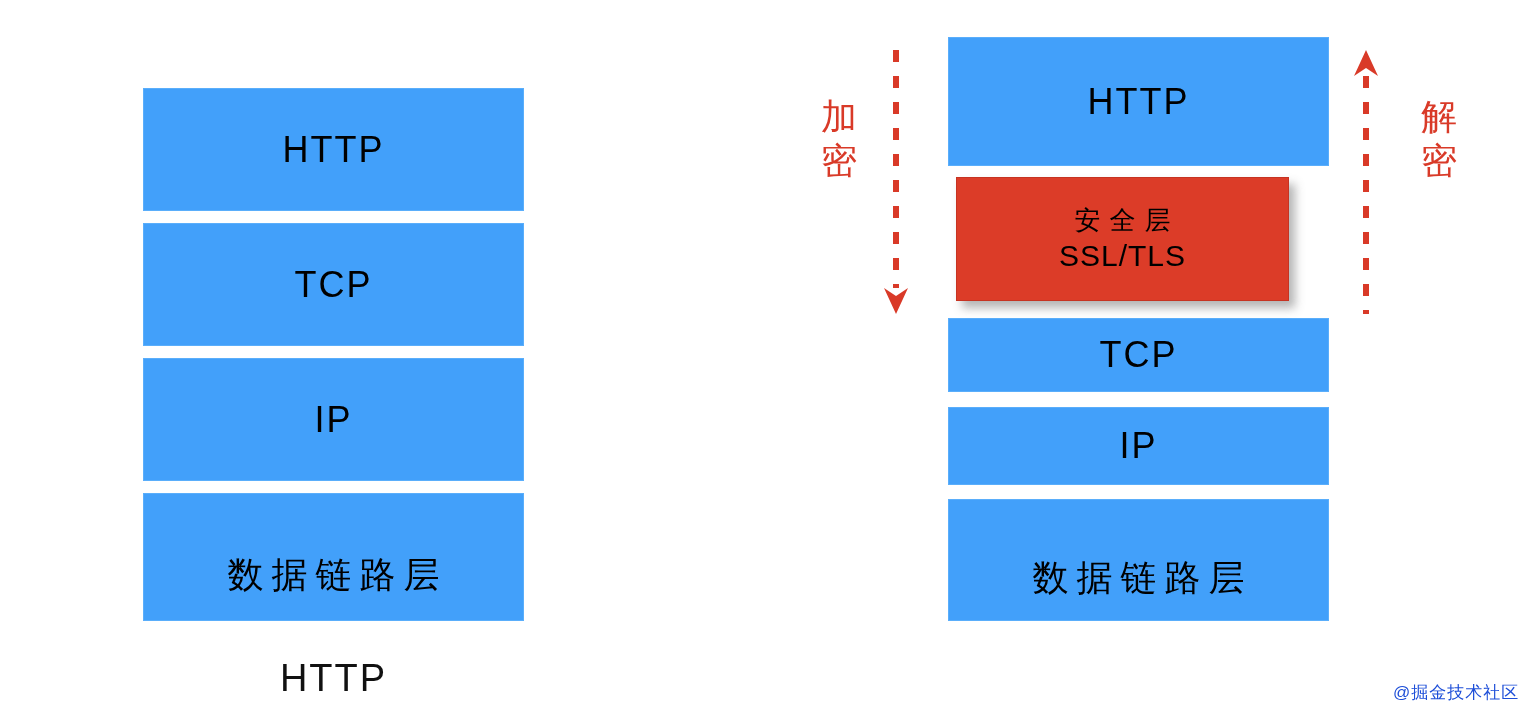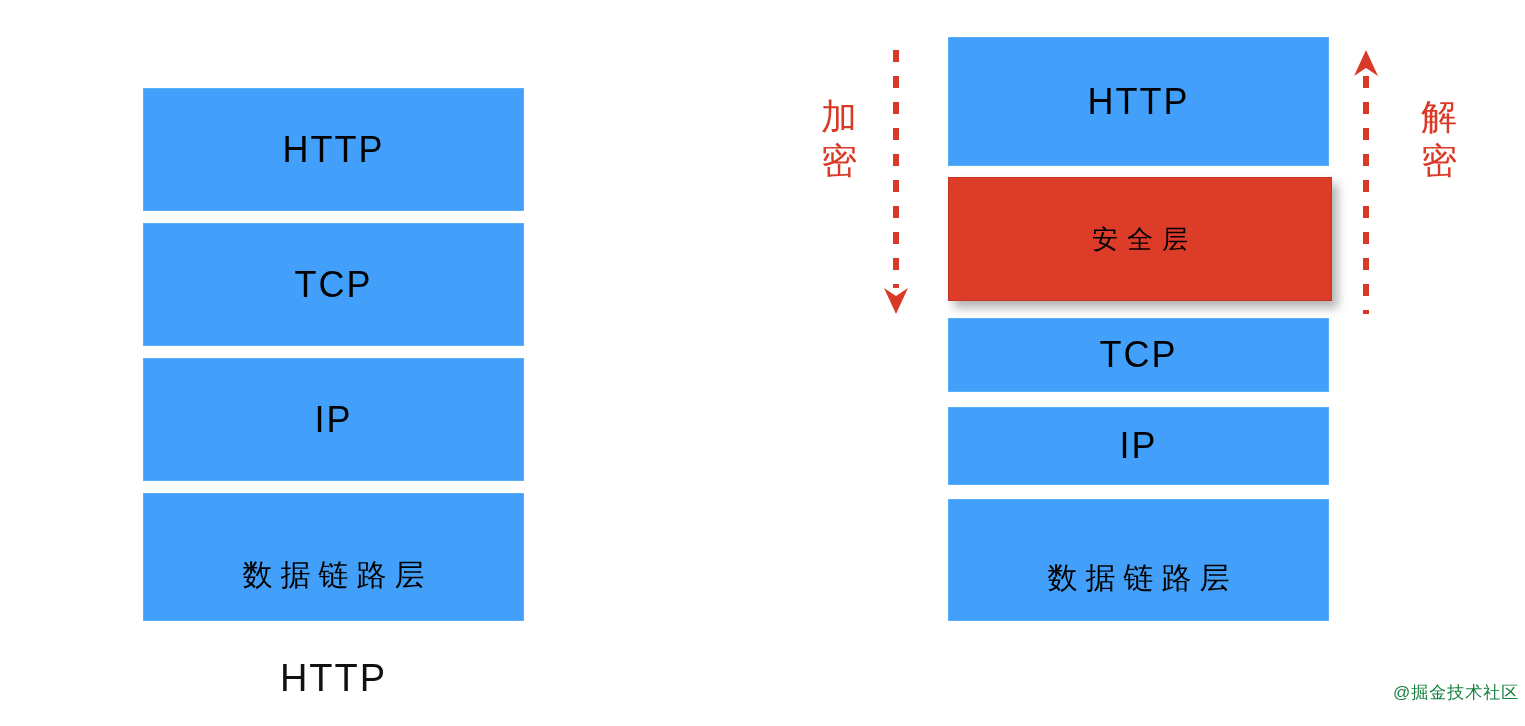--- a/index.html
+++ b/index.html
@@ -48,21 +48,21 @@
     flex-direction: column;
     line-height: 1.18;
   }
 
   .layer-label-latin {
     font-size: 36px;
     font-weight: 400;
     letter-spacing: 2px;
   }
   .layer-label-cjk {
-    font-size: 30px;
+    font-size: 36px;
     font-weight: 400;
     letter-spacing: 8px;
     text-indent: 8px;
     margin-top: 36px;
   }
   .sec-cjk {
     font-size: 26px;
     letter-spacing: 9px;
     text-indent: 9px;
   }
@@ -98,21 +98,21 @@
   }
 
   .arrow-svg {
     position: absolute;
     overflow: visible;
   }
 
   
   .watermark {
     position: absolute;
-    color: #15803d;
+    color: #1d4ed8;
     font-size: 17px;
     letter-spacing: 1px;
     white-space: nowrap;
   }
 </style>
 </head>
 <body>
 
 <div class="canvas">
 
@@ -138,22 +138,23 @@
   <div class="stack-caption" style="left:143px; top:657px; width:381px;">
     <span>HTTP</span>
   </div>
 
   <div class="stack" style="left:948px; top:37px; width:381px; height:584px;">
 
     <div class="layer-block blue" style="left:0px; top:0px; width:381px; height:129px;">
       <span class="layer-label-latin">HTTP</span>
     </div>
 
-    <div class="layer-block red" style="left:0px; top:140px; width:384px; height:124px;">
+    <div class="layer-block red" style="left:8px; top:140px; width:333px; height:124px;">
       <span class="sec-cjk">安全层</span>
+      <span class="sec-latin">SSL/TLS</span>
     </div>
 
     <div class="layer-block blue" style="left:0px; top:281px; width:381px; height:74px;">
       <span class="layer-label-latin">TCP</span>
     </div>
 
     <div class="layer-block blue" style="left:0px; top:370px; width:381px; height:78px;">
       <span class="layer-label-latin">IP</span>
     </div>
 

